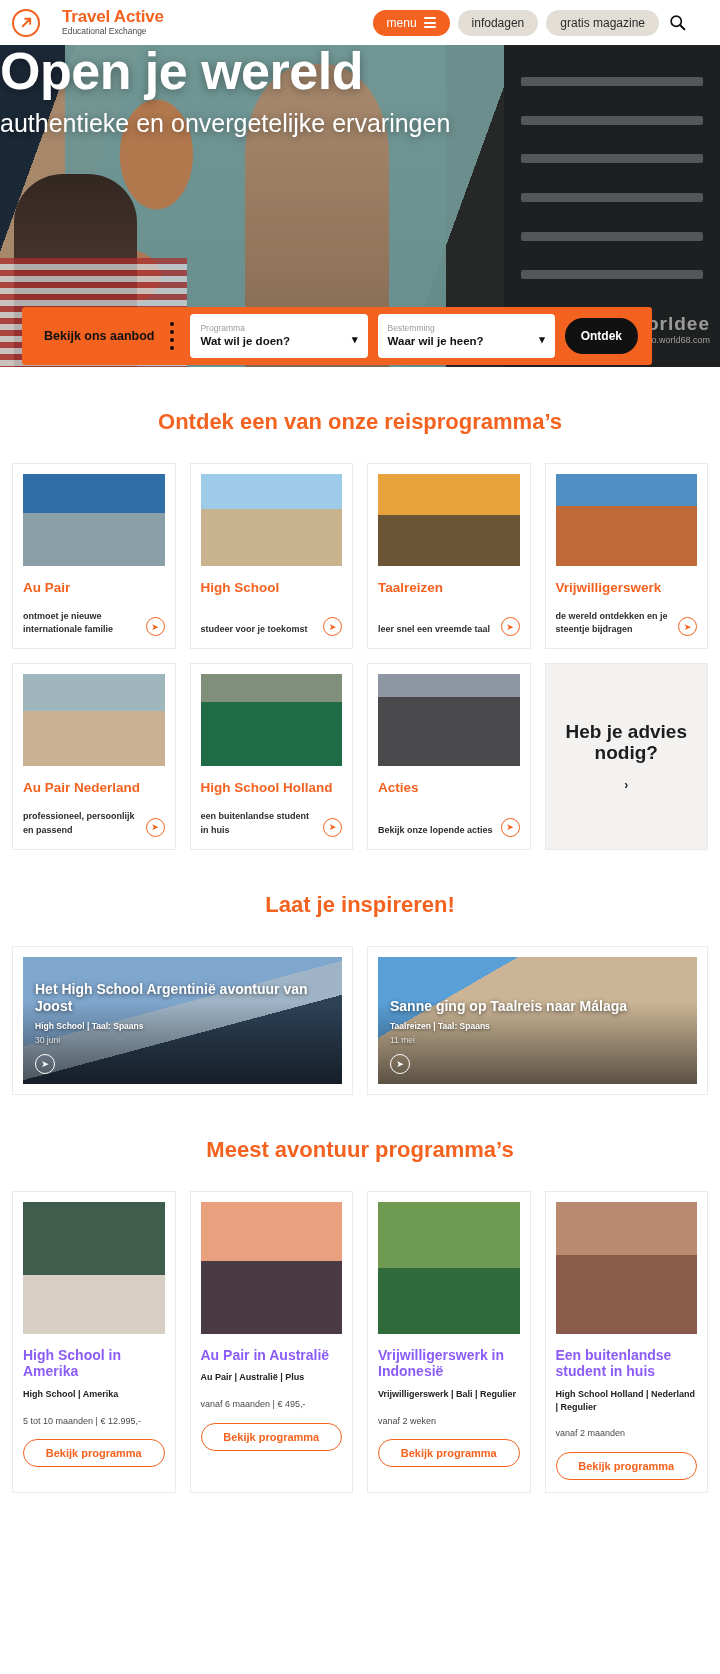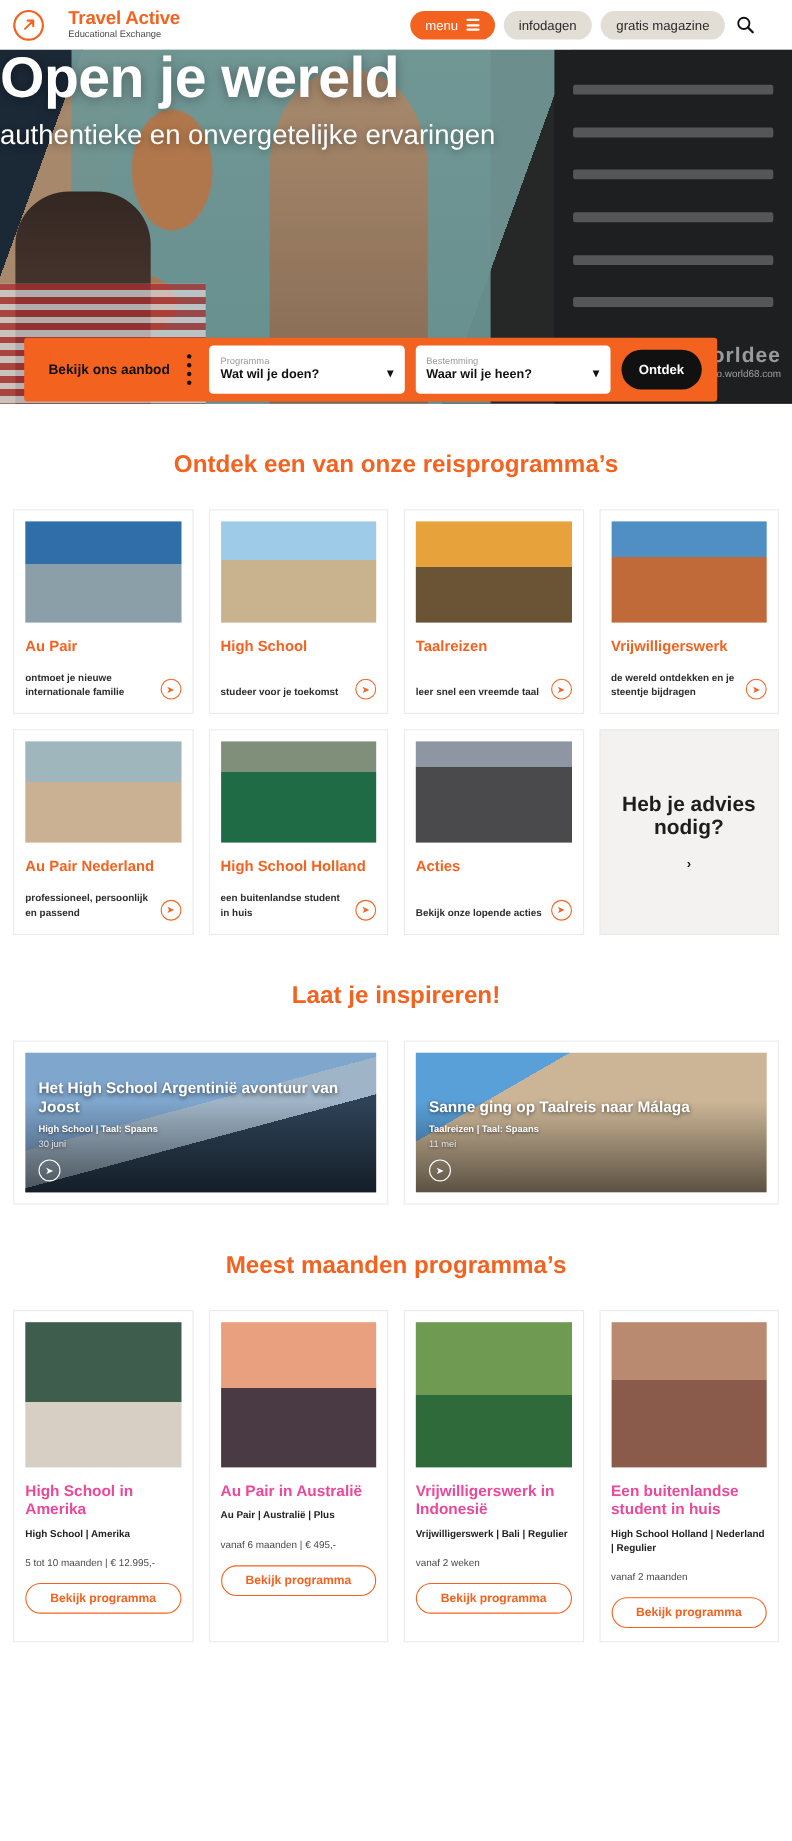--- a/index.html
+++ b/index.html
@@ -183,21 +183,21 @@
   .story-meta { font-size:8.5px; font-weight:bold; margin-top:5px; text-shadow:0 1px 3px rgba(0,0,0,.6); }
   .story-date { font-size:8.5px; margin-top:4px; color:#e2e2e2; text-shadow:0 1px 3px rgba(0,0,0,.6); }
   .story-arrow {
     width:20px; height:20px; border-radius:50%; border:1.6px solid #fff;
     display:flex; align-items:center; justify-content:center; font-size:9px;
     margin-top:9px;
   }
   
   .pcard { background:#fff; border:1px solid #eceaea; display:flex; flex-direction:column; cursor:pointer; }
   .pcard-img { height:132px; margin:10px 10px 0; background:#bbb; }
-  .pcard-title { color:#ec4899; font-size:14px; font-weight:bold; padding:13px 10px 0; line-height:1.2; }
+  .pcard-title { color:#8b5cf6; font-size:14px; font-weight:bold; padding:13px 10px 0; line-height:1.2; }
   .pcard-tags { font-size:9px; font-weight:bold; color:#222; padding:8px 10px 0; line-height:1.4; }
   .pcard-price { font-size:9px; color:#4a4a4a; padding:14px 10px 0; line-height:1.4; }
   .pcard-btn {
     margin:12px 10px 12px; border:1.5px solid #f4621f; color:#f4621f;
     background:#fff; border-radius:16px; padding:7px 4px; font-size:11px;
     font-weight:bold; cursor:pointer; font-family:"Liberation Sans", sans-serif;
   }
 </style>
 </head>
 <body>
@@ -364,21 +364,21 @@
   <div class="story">
     <div class="story-img b">
       <div class="story-title">Sanne ging op Taalreis naar Málaga</div>
       <div class="story-meta">Taalreizen | Taal: Spaans</div>
       <div class="story-date">11 mei</div>
       <div class="story-arrow">➤</div>
     </div>
   </div>
 </div>
 
-<h2 class="sec-title">Meest maanden programma’s</h2>
+<h2 class="sec-title">Meest avontuur programma’s</h2>
 
 <div class="grid4">
   <div class="pcard">
     <div class="pcard-img" style="background:linear-gradient(180deg,#3f5d4d 0 55%, #d8cfc4 55% 100%)"></div>
     <div class="pcard-title">High School in Amerika</div>
     <div class="pcard-tags">High School | Amerika</div>
     <div class="pcard-price">5 tot 10 maanden | € 12.995,-</div>
     <button class="pcard-btn">Bekijk programma</button>
   </div>
   <div class="pcard">

